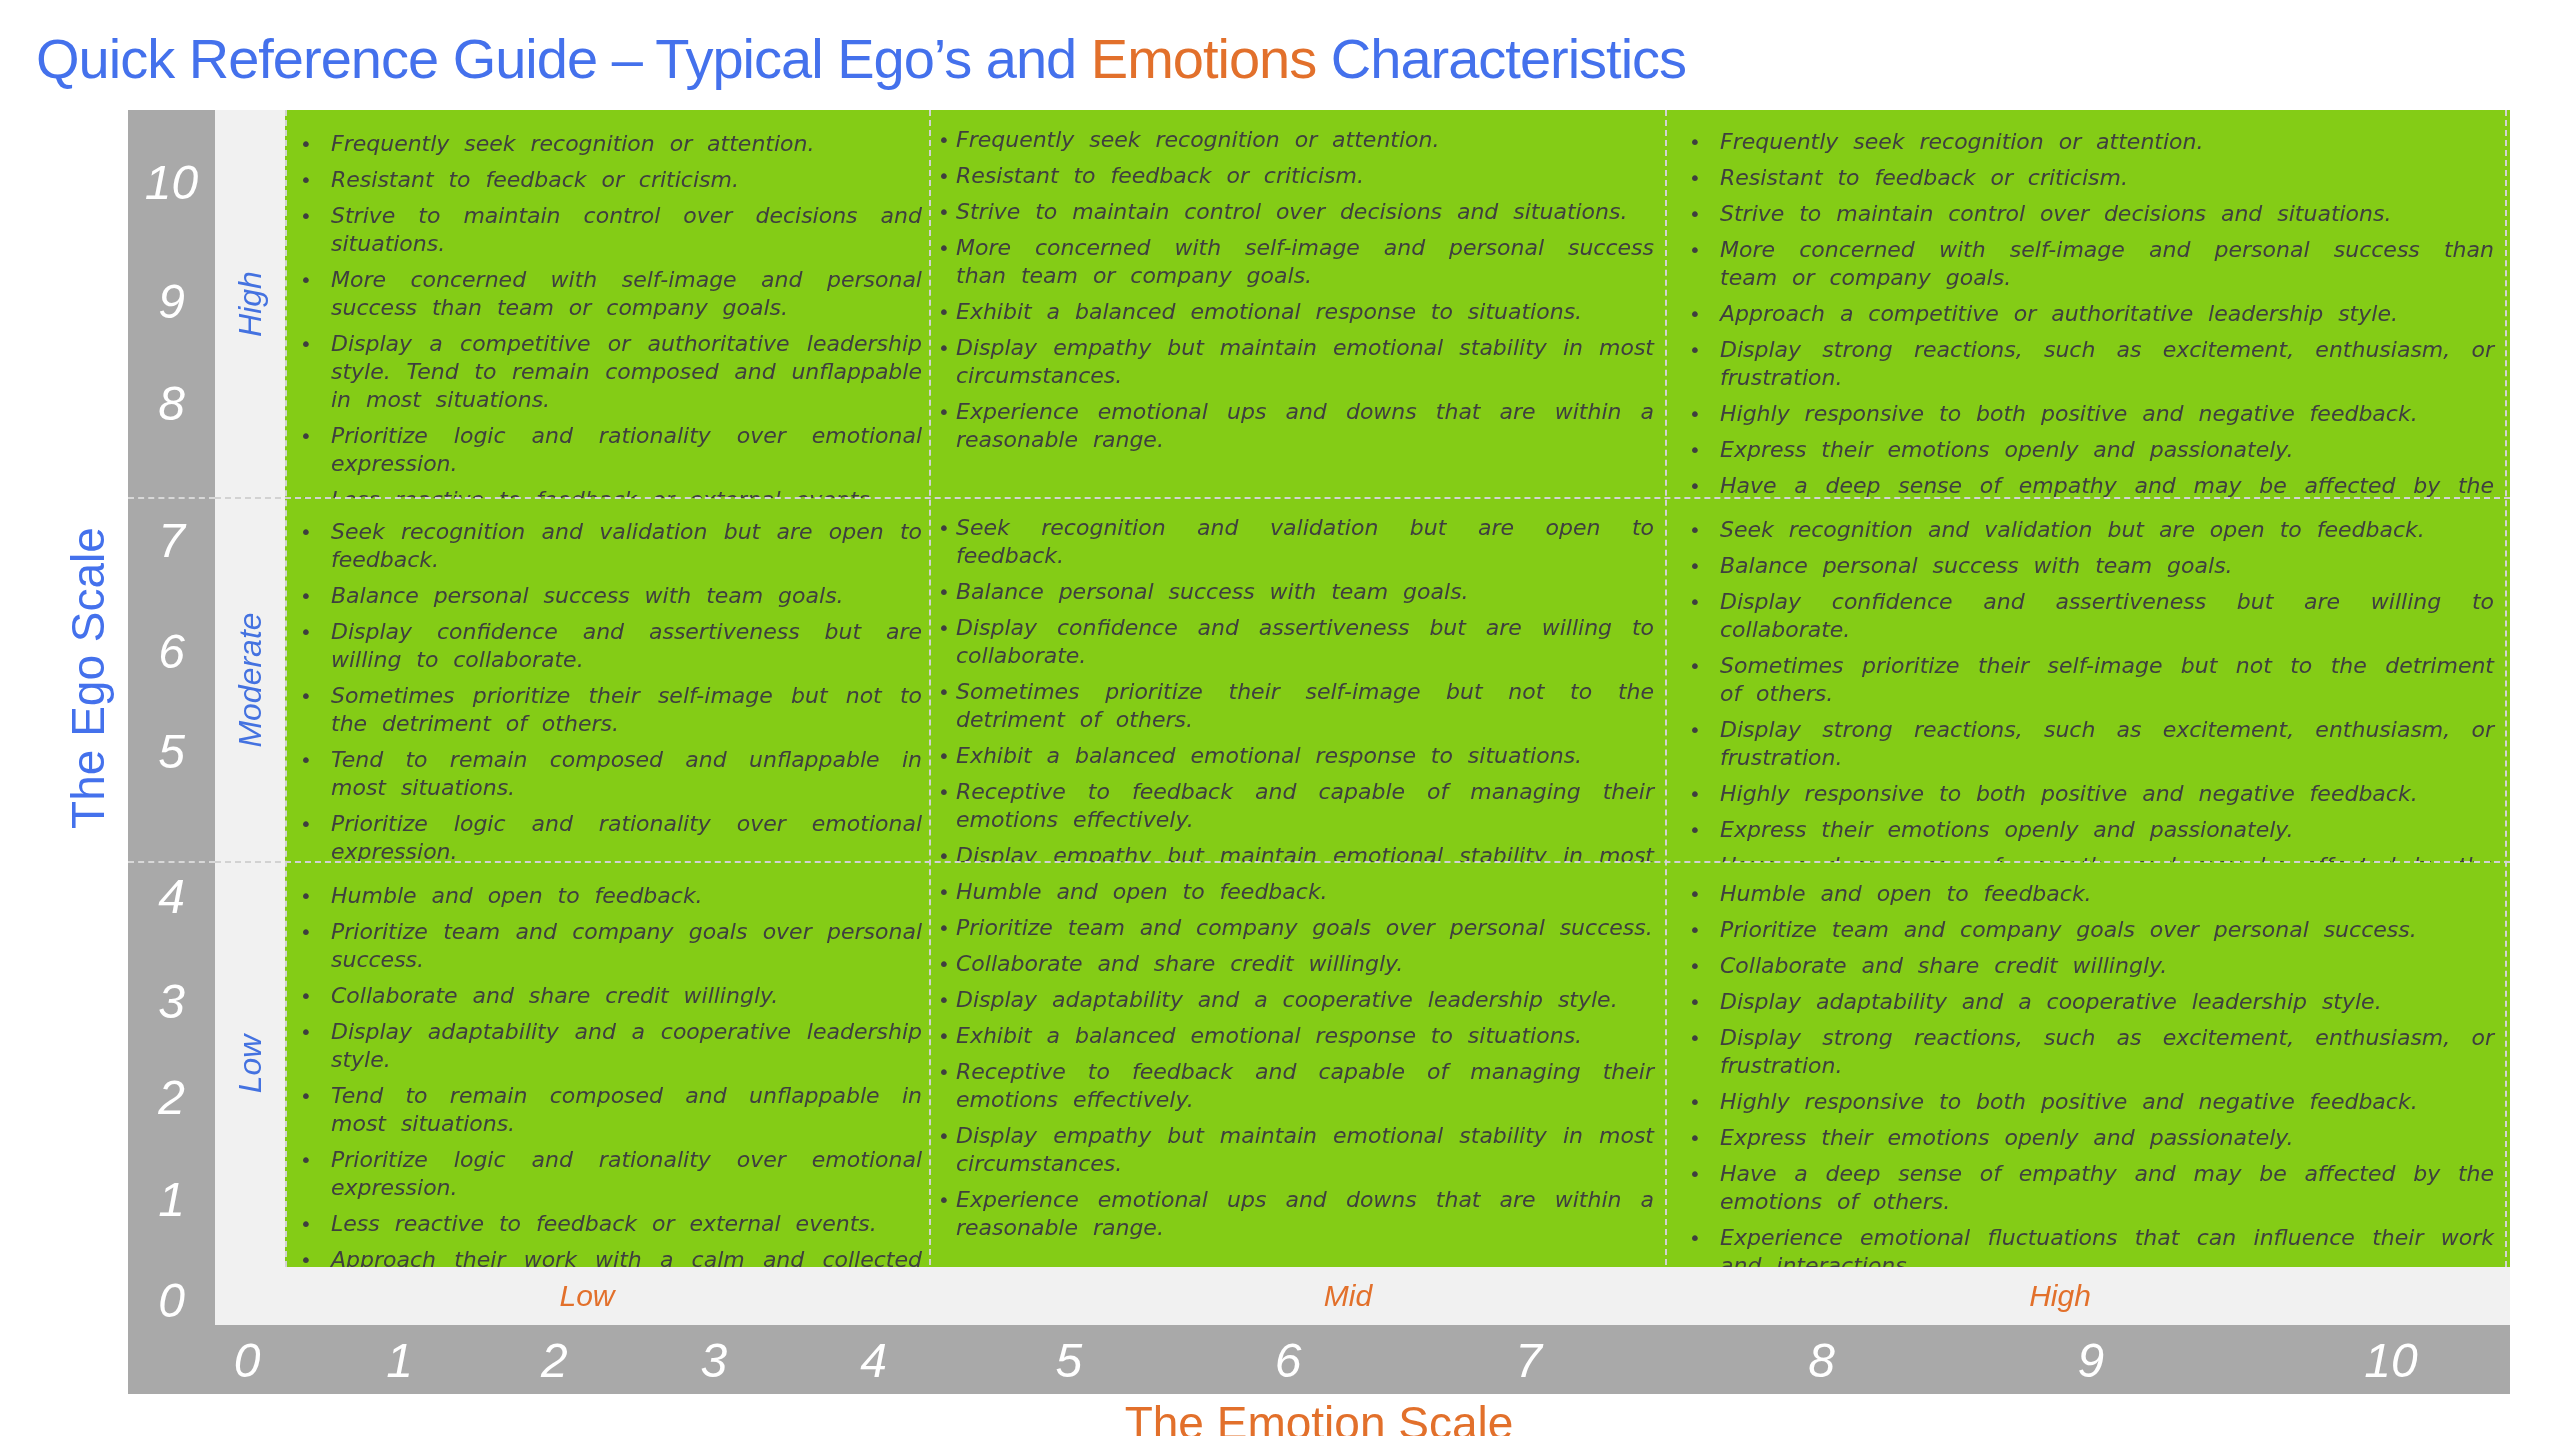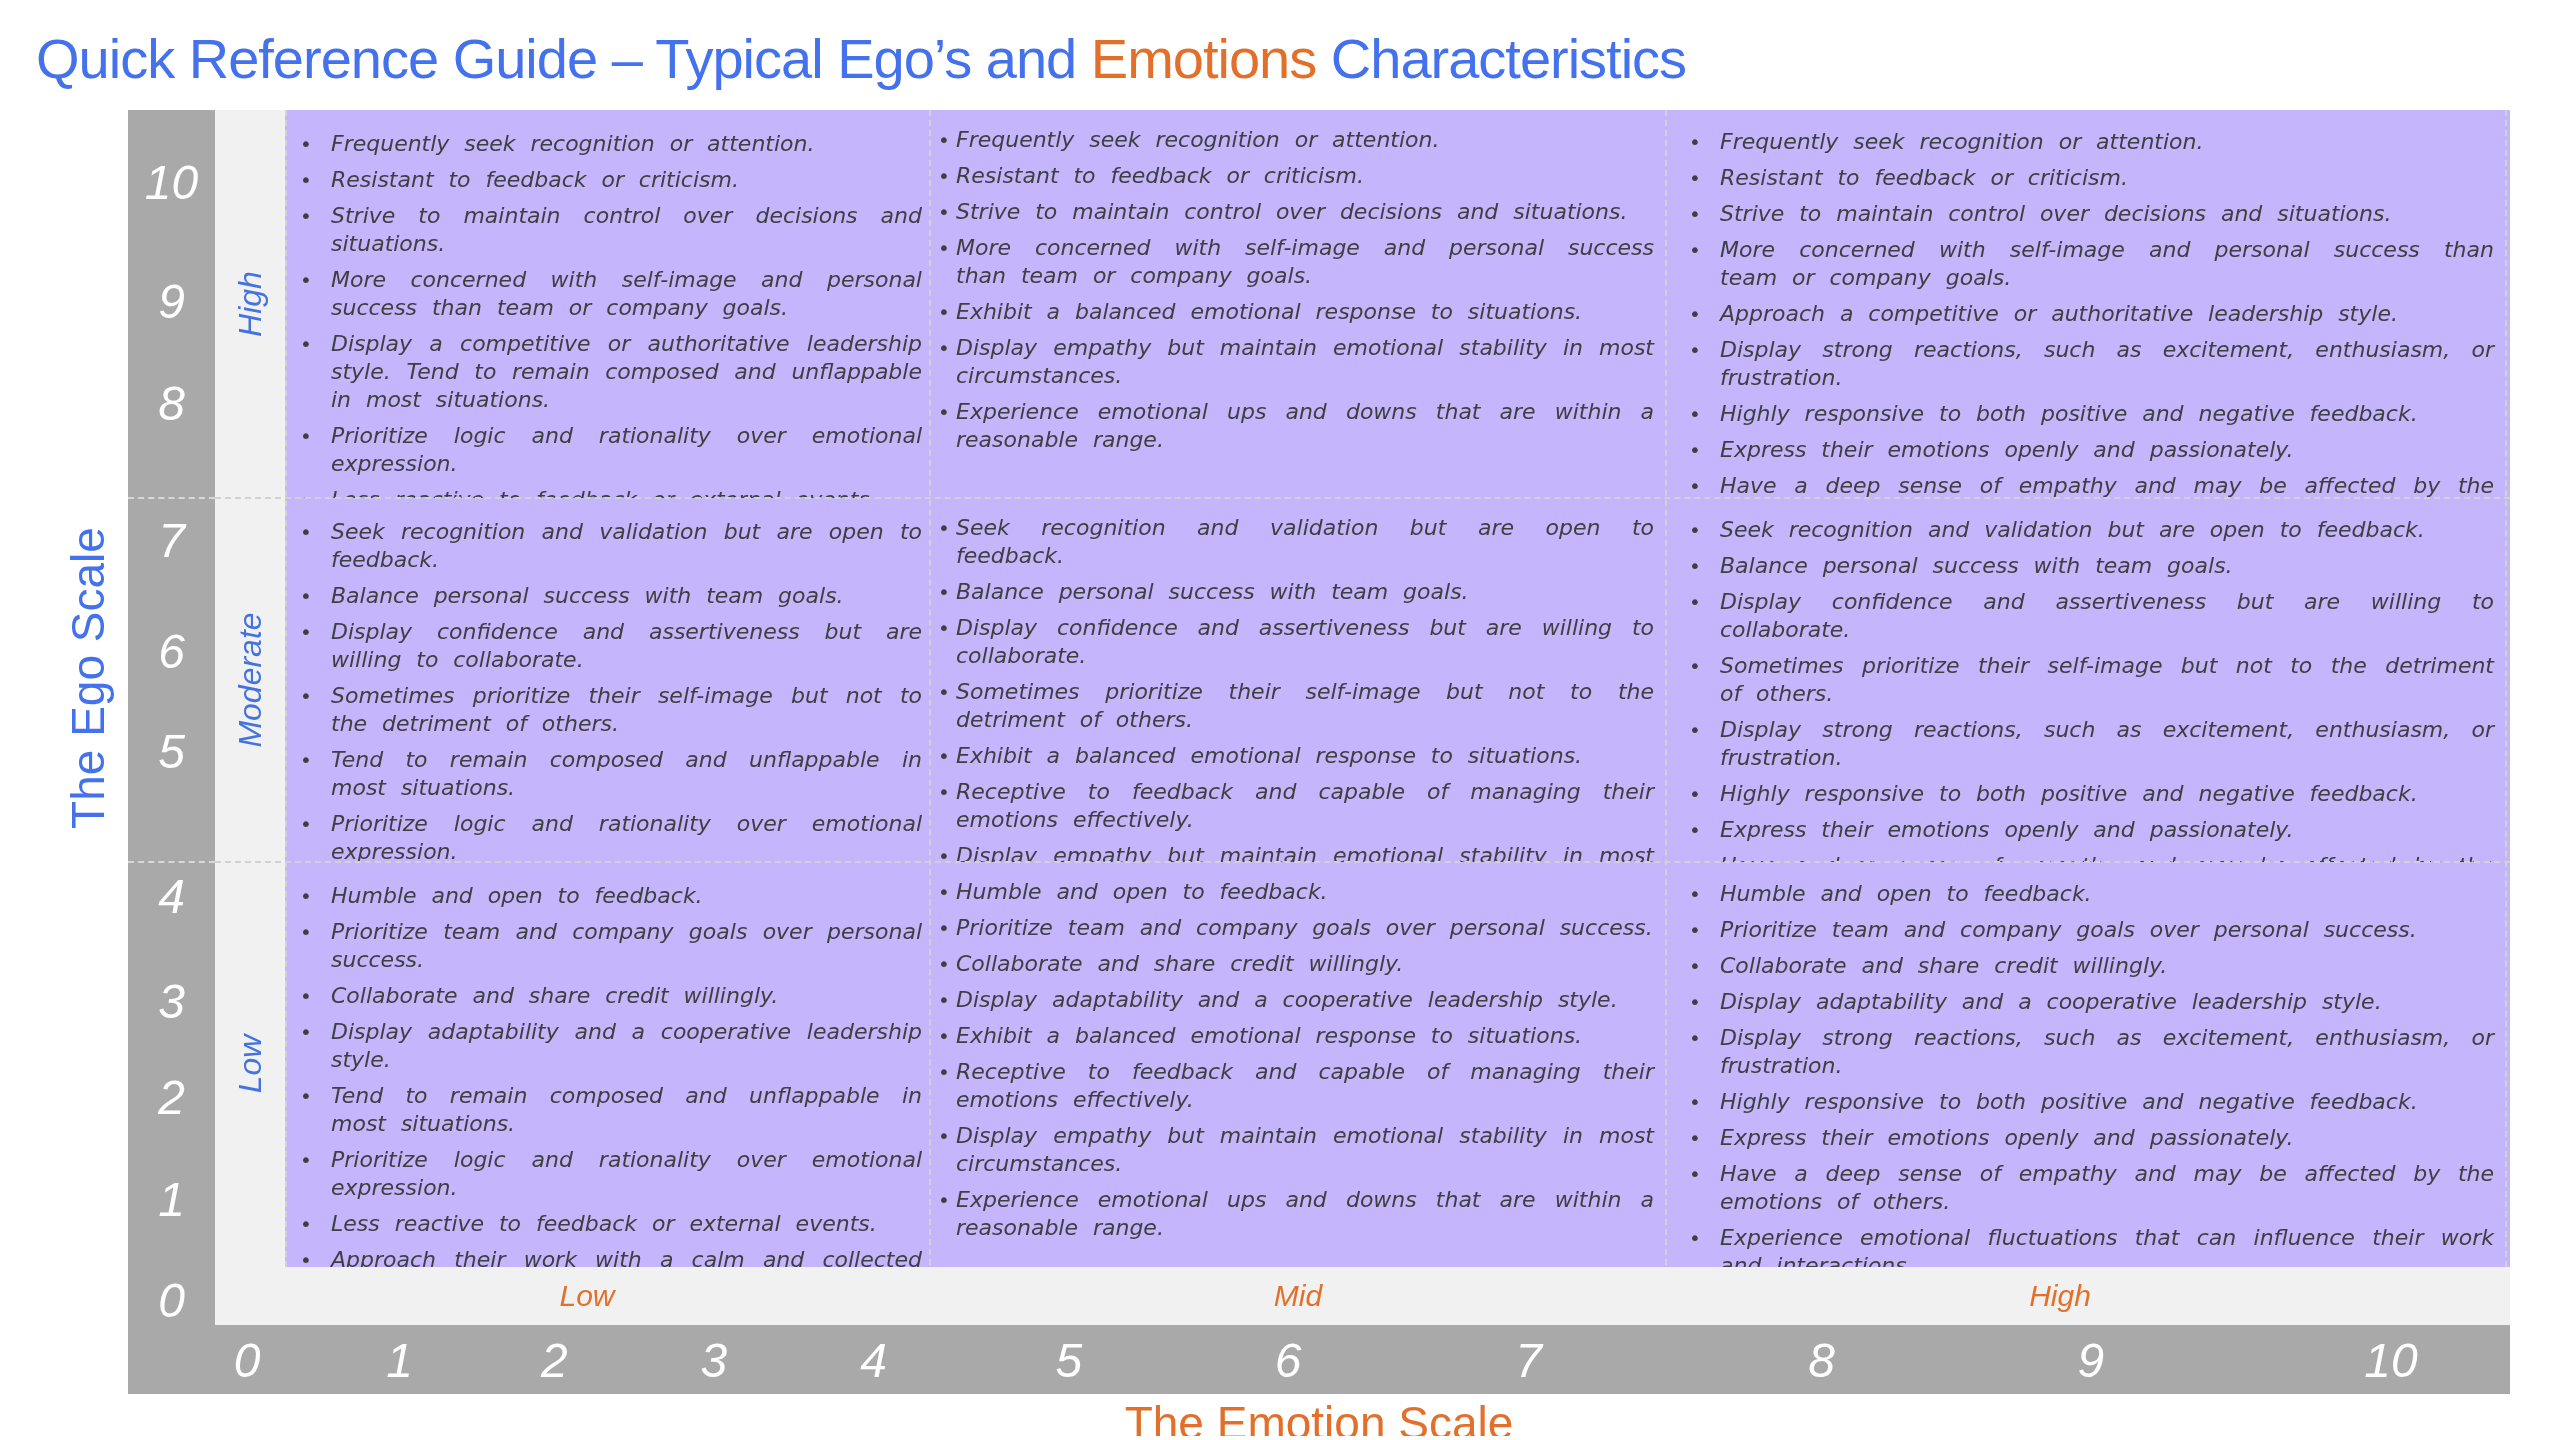--- a/index.html
+++ b/index.html
@@ -37,21 +37,21 @@
   }
   .label-col{
     position:absolute;left:215px;top:110px;width:70px;height:1157px;
     background:var(--band-gray);
   }
   .label-col .band-label{
     position:absolute;left:35px;transform:translate(-50%,-50%) rotate(-90deg);
     white-space:nowrap;font-style:italic;font-size:32px;color:#4472e0;
   }
   
-  .cell{position:absolute;background:#c4b5fd;overflow:hidden;}
+  .cell{position:absolute;background:#84cc16;overflow:hidden;}
   .cell ul{margin:0;list-style:none;}
   .cell li{
     position:relative;font-style:italic;font-size:22px;line-height:28px;
     margin-bottom:8px;text-align:justify;word-spacing:0.36em;color:var(--text-dark);
     font-family:"DejaVu Sans", sans-serif;
   }
   .cell li::before{content:"\2022";position:absolute;font-style:normal;font-size:20px;}
   .c1 ul{padding:20px 8px 0 12px;}
   .c1 li{padding-left:34px;}
   .c1 li::before{left:3px;}
@@ -230,21 +230,21 @@
   <div class="vline" style="left:929px;top:110px;height:1215px"></div>
   <div class="vline" style="left:1665px;top:110px;height:1215px"></div>
   <div class="vline" style="left:2505px;top:110px;height:1157px"></div>
   <div class="hline" style="left:215px;top:497px;width:2295px"></div>
   <div class="hline" style="left:215px;top:861px;width:2295px"></div>
   <div class="hline" style="left:128px;top:497px;width:87px;border-top-color:rgba(255,255,255,.55)"></div>
   <div class="hline" style="left:128px;top:861px;width:87px;border-top-color:rgba(255,255,255,.55)"></div>
 
   <div class="footer-band">
     <span class="band-label" style="left:372px">Low</span>
-    <span class="band-label" style="left:1083px">Mid</span>
+    <span class="band-label" style="left:1133px">Mid</span>
     <span class="band-label" style="left:1845px">High</span>
   </div>
 
   <div class="emotion-bar">
       <span class="tick" style="left: 5%;">0</span>
       <span class="tick" style="left: 11.4%;">1</span>
       <span class="tick" style="left: 17.9%;">2</span>
       <span class="tick" style="left: 24.6%;">3</span>
       <span class="tick" style="left: 31.3%;">4</span>
       <span class="tick" style="left: 39.5%;">5</span>

